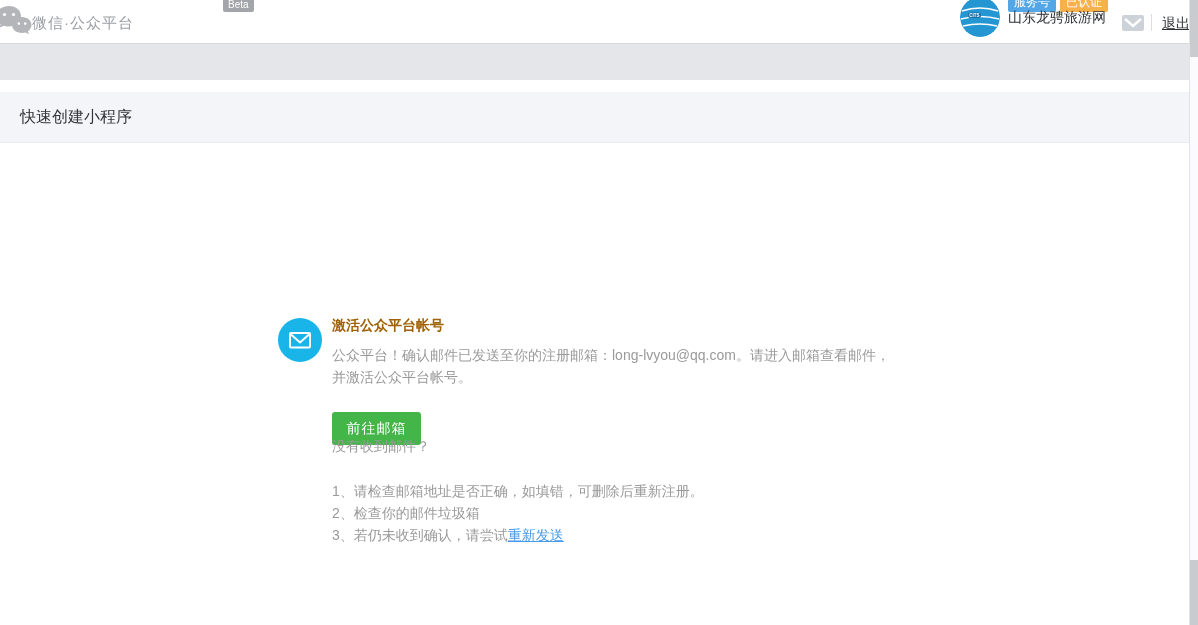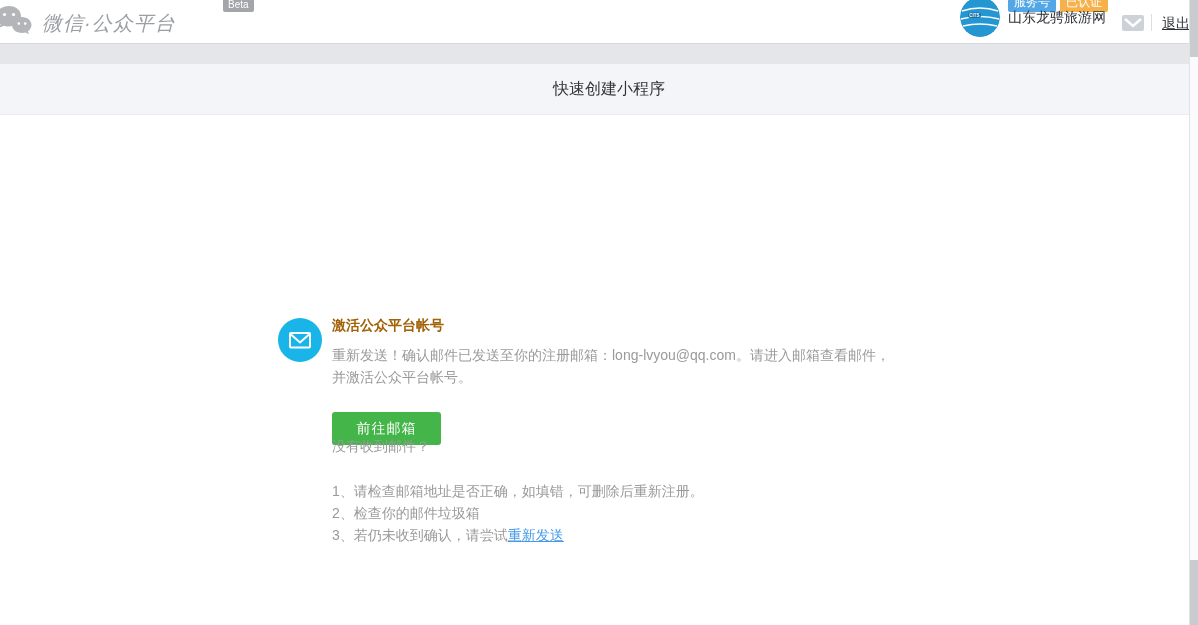--- a/index.html
+++ b/index.html
@@ -4,46 +4,46 @@
 <style>
   html,body{margin:0;padding:0;background:#fff;}
   #screen{
     position:relative;width:1198px;height:625px;overflow:hidden;background:#fff;
     font-family:"Liberation Sans","DejaVu Sans",sans-serif;
     -webkit-font-smoothing:antialiased;
   }
   
   .header{position:absolute;left:0;top:0;width:1198px;height:43px;background:#fff;}
   .logo-wrap{position:absolute;left:-5px;top:4px;display:flex;align-items:center;cursor:pointer;}
-  .logo-text{font-size:20px;color:#9b9ea3;margin-left:10px;letter-spacing:1px;font-style:italic;}
+  .logo-text{font-size:15px;color:#9b9ea3;letter-spacing:1px;}
   .beta-badge{
     position:absolute;left:223px;top:-3px;background:#a2a5a9;color:#fff;
     font-size:10px;padding:2px 5px 2px;border-radius:2px;line-height:11px;
   }
   .avatar{position:absolute;left:960px;top:-3px;width:40px;height:40px;border-radius:50%;overflow:hidden;cursor:pointer;}
   .badges{position:absolute;left:1008px;top:-7px;display:flex;gap:4px;}
   .badge{font-size:12px;color:#fff;padding:3px 6px;border-radius:2px;line-height:13px;}
   .badge.service{background:var(--badge-blue,#54a7e6);}
   .badge.verified{background:var(--badge-orange,#f7b14a);}
   .account-name{position:absolute;left:1008px;top:9px;font-size:14px;color:#2d3035;cursor:pointer;}
   .mail-mini{position:absolute;left:1122px;top:15px;width:22px;height:16px;cursor:pointer;}
   .hdr-divider{position:absolute;left:1151px;top:14px;width:1px;height:17px;background:#dcdee0;}
   .logout{position:absolute;left:1162px;top:15px;font-size:14px;color:#2d3035;cursor:pointer;text-decoration:underline;}
   
   .band-gray{position:absolute;left:0;top:43px;width:1198px;height:37px;background:var(--band-gray,#e4e6e9);border-top:1px solid #d7d8da;box-sizing:border-box;}
-  .band-section{position:absolute;left:0;top:64px;width:1198px;height:51px;background:var(--band-light,#f4f5f9);border-bottom:1px solid #ebedf1;box-sizing:border-box;display:flex;align-items:center;justify-content:center;}
+  .band-section{position:absolute;left:0;top:92px;width:1198px;height:51px;background:var(--band-light,#f4f5f9);border-bottom:1px solid #ebedf1;box-sizing:border-box;display:flex;align-items:center;}
   .section-title{font-size:16px;color:#31343a;margin-left:20px;}
   
   .mail-circle{position:absolute;left:278px;top:318px;width:44px;height:44px;}
   .act-block{position:absolute;left:332px;top:317px;width:620px;}
   .act-heading{font-size:14px;font-weight:bold;color:#a16207;}
   .act-msg{font-size:14px;color:#9a9a9a;line-height:22px;margin-top:9px;}
   .go-btn{
     margin-top:24px;display:inline-block;background:var(--accent-green,#44b549);
-    color:#fff;font-size:14px;line-height:31px;width:109px;text-align:center;
+    color:#fff;font-size:14px;line-height:31px;width:89px;text-align:center;
     border:none;border-radius:3px;cursor:pointer;letter-spacing:1px;
     font-family:"Liberation Sans","DejaVu Sans",sans-serif;
   }
   .help-block{position:absolute;left:332px;top:438px;font-size:14px;color:#9a9a9a;}
   .help-title{margin-bottom:24px;}
   .help-item{line-height:22px;}
   .resend-link{color:var(--link-blue,#459ae9);cursor:pointer;text-decoration:underline;}
   
   .scrollbar{position:absolute;right:0;top:0;width:9px;height:625px;background:#fbfbfd;border-left:1px solid #e2e3e5;box-sizing:border-box;}
   .sb-thumb-top{position:absolute;left:0;top:0;width:8px;height:57px;background:#c9cbce;}
@@ -107,21 +107,21 @@
     <svg width="44" height="44" viewBox="0 0 44 44">
       <circle cx="22" cy="22" r="22" fill="#19b5e9"></circle>
       <rect x="12" y="15" width="20" height="14.5" rx="1" fill="none" stroke="#fff" stroke-width="2"></rect>
       <polyline points="13,16.5 22,24.5 31,16.5" stroke="#fff" stroke-width="2" fill="none"></polyline>
     </svg>
   </div>
 
   <div class="act-block">
     <div class="act-heading">激活公众平台帐号</div>
     <div class="act-msg">
-      <span>重新发送！确认邮件已发送至你的注册邮箱：</span><span>long-lvyou@qq.com</span><span>。请进入邮箱查看邮件，</span><br>
+      <span>公众平台！确认邮件已发送至你的注册邮箱：</span><span>long-lvyou@qq.com</span><span>。请进入邮箱查看邮件，</span><br>
       <span>并激活公众平台帐号。</span>
     </div>
     <button class="go-btn">前往邮箱</button>
   </div>
 
   <div class="help-block">
     <div class="help-title">没有收到邮件？</div>
     <div class="help-item">1、请检查邮箱地址是否正确，如填错，可删除后重新注册。</div>
     <div class="help-item">2、检查你的邮件垃圾箱</div>
     <div class="help-item">

